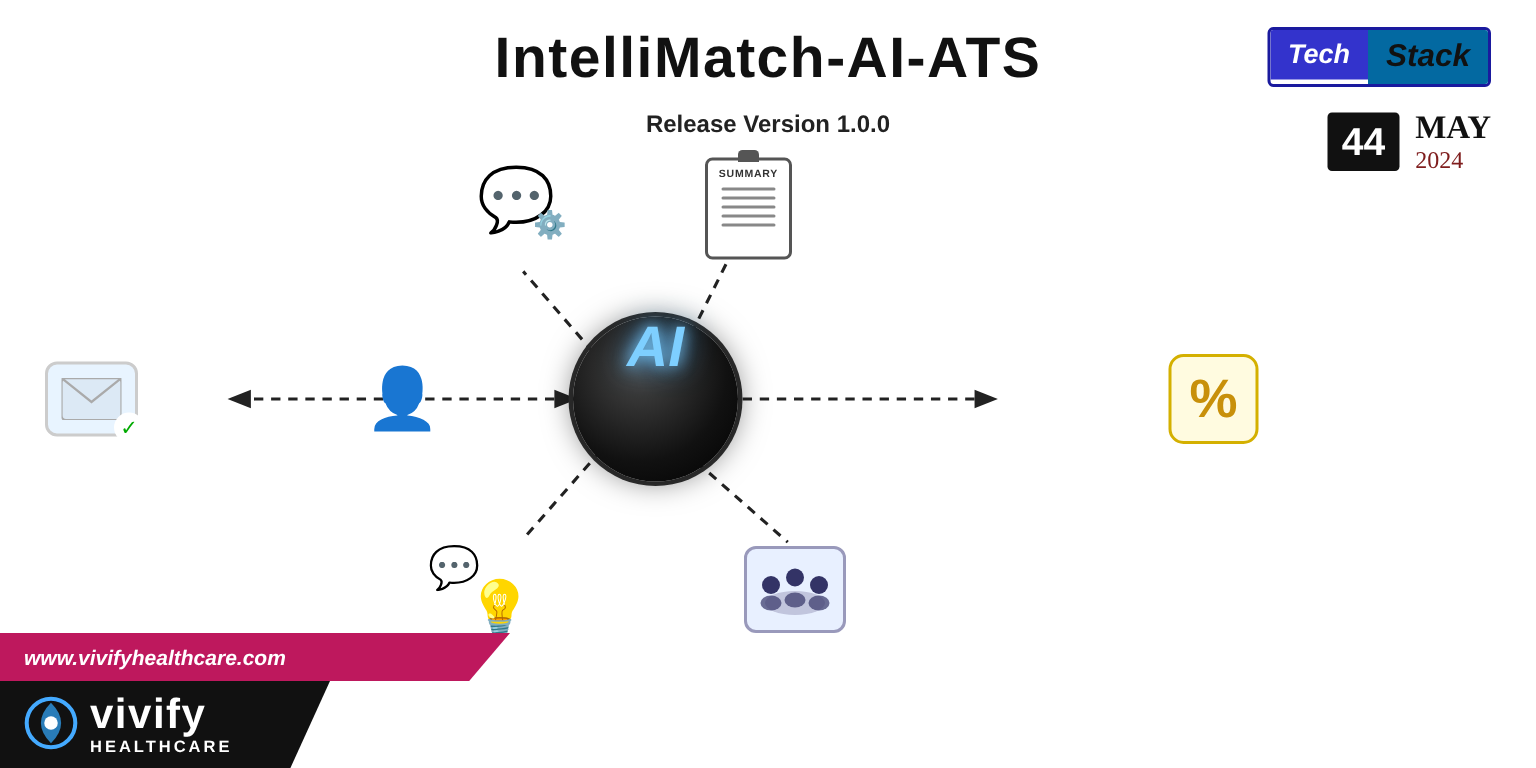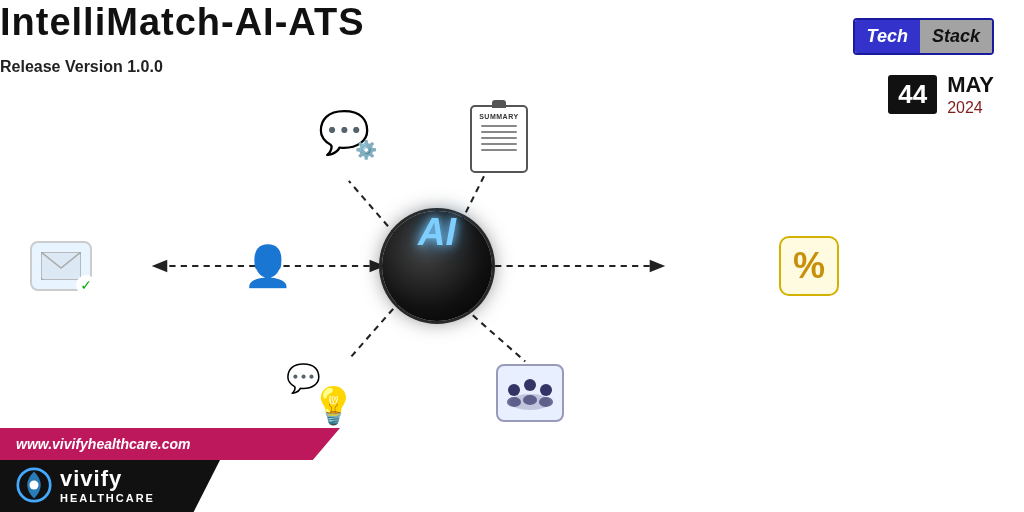--- a/index.html
+++ b/index.html
@@ -7,21 +7,22 @@
       width: 1024px;
       height: 512px;
       background: #fff;
       font-family: Arial, sans-serif;
       overflow: hidden;
       position: relative;
     }
 
     
     .header {
-      padding-top: 1px;
+      text-align: center;
+      padding-top: 18px;
     }
     .main-title {
       font-size: 38px;
       font-weight: 900;
       color: #111;
       letter-spacing: 1px;
     }
     .sub-title {
       font-size: 16px;
       font-weight: 700;
@@ -42,23 +43,23 @@
     }
     .tech-word {
       background: #3333cc;
       color: #fff;
       font-size: 18px;
       font-weight: 900;
       padding: 6px 12px;
       font-style: italic;
     }
     .stack-word {
-      background: #a3a3a3;
+      background: #0369a1;
       color: #111;
-      font-size: 18px;
+      font-size: 21px;
       font-weight: 700;
       padding: 6px 12px;
       font-style: italic;
     }
 
     
     .date-block {
       position: absolute;
       top: 72px;
       right: 30px;
@@ -71,20 +72,21 @@
       color: #fff;
       font-size: 26px;
       font-weight: 900;
       padding: 4px 10px;
       border-radius: 3px;
     }
     .date-month-year {
       display: flex;
       flex-direction: column;
       line-height: 1.2;
+      font-family: Liberation Serif, serif;
     }
     .month {
       font-size: 22px;
       font-weight: 900;
       color: #111;
     }
     .year {
       font-size: 16px;
       color: #7f1d1d;
     }
@@ -323,21 +325,21 @@
       align-items: center;
       gap: 8px;
       clip-path: polygon(0 0, 100% 0, 88% 100%, 0 100%);
     }
     .vivify-wordmark {
       display: flex;
       flex-direction: column;
       align-items: flex-start;
     }
     .vivify-text {
-      font-size: 22px;
+      font-size: 28px;
       font-weight: 900;
       color: #fff;
       letter-spacing: 1px;
     }
     .healthcare-text {
       font-size: 11px;
       font-weight: 700;
       color: #fff;
       letter-spacing: 2px;
       text-transform: uppercase;

